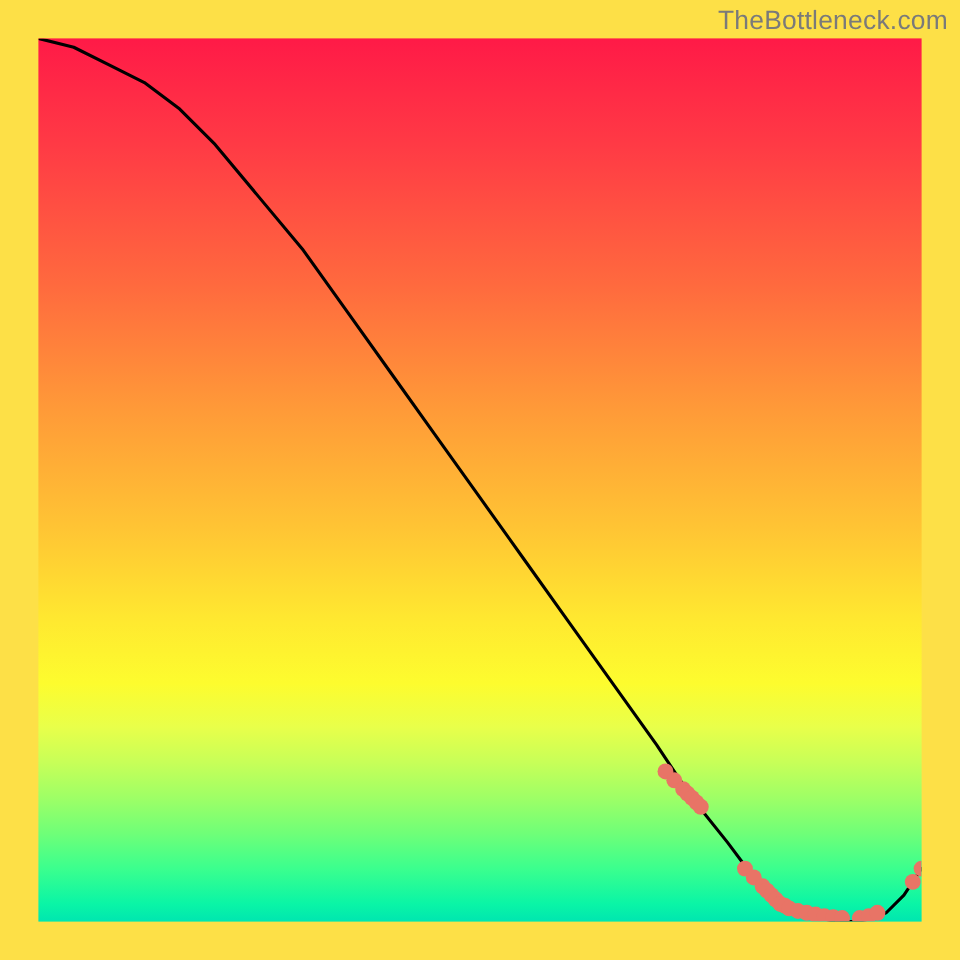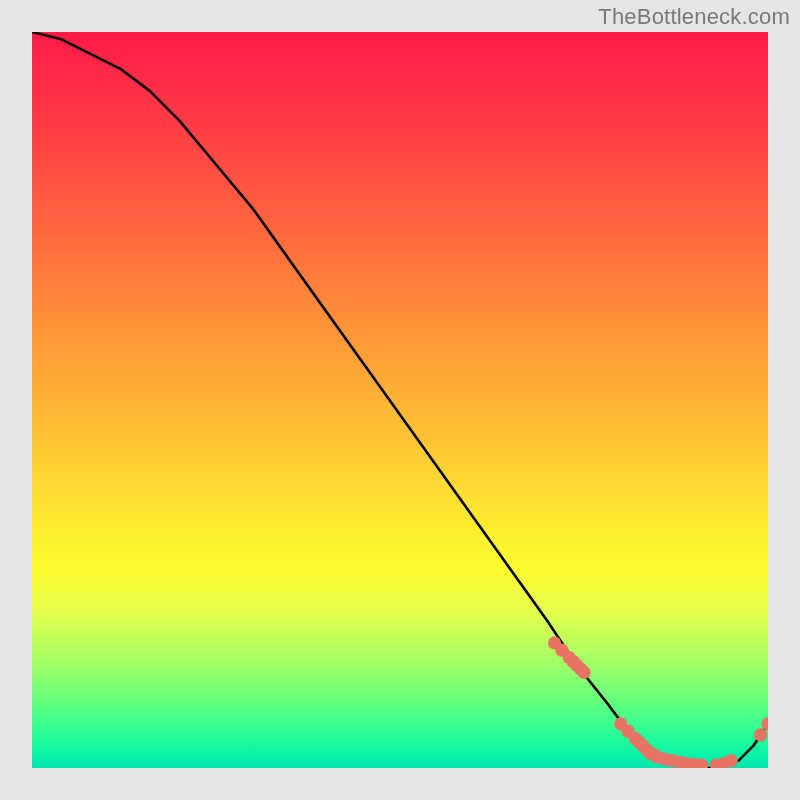--- a/index.html
+++ b/index.html
@@ -8,21 +8,21 @@
     width: 800px;
     height: 800px;
     background: #000;
     overflow: hidden;
     font-family: Arial, Helvetica, sans-serif;
   }
   .frame {
     position: relative;
     width: 800px;
     height: 800px;
-    background: #e5e5e5;
+    background: #fde047;
   }
   .watermark {
     position: absolute;
     top: 4px;
     right: 10px;
     color: #7a7a7a;
     font-size: 22px;
     letter-spacing: 0.2px;
     z-index: 10;
   }

